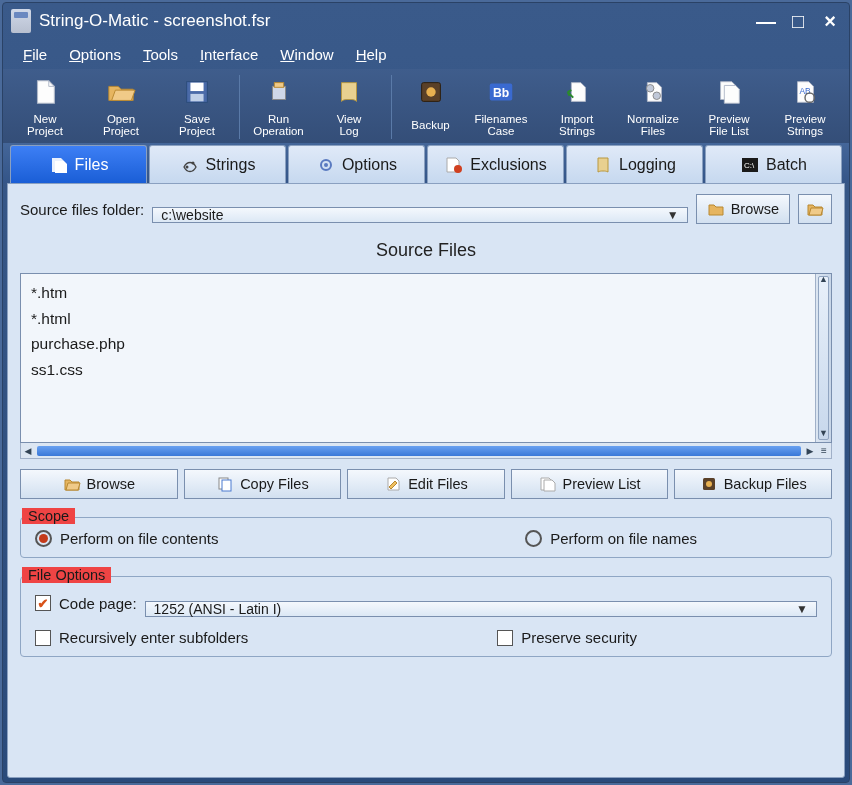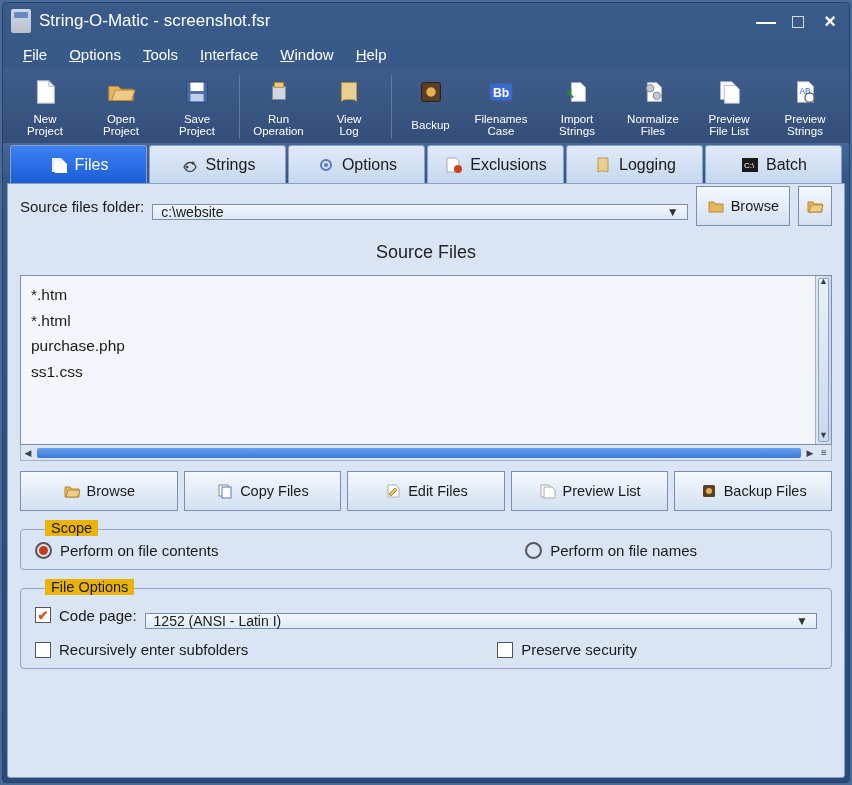--- a/index.html
+++ b/index.html
@@ -22,27 +22,27 @@
 .tool-btn { display:flex; flex-direction:column; align-items:center; color:#fff; font-size: 11.5px; width: 68px; gap:4px; padding:2px; }
 .tool-btn .ticon { width: 32px; height: 32px; display:flex; justify-content:center; }
 .tool-btn .ticon svg { width:30px; height:30px; }
 .tool-btn.sep { border-left: 1px solid #5a7aa8; padding-left:12px; }
 
 .tabs { display:flex; background: linear-gradient(#446699,#345588); padding: 0 6px; height: 40px; align-items:flex-end; }
 .tab { flex:1; height: 38px; display:flex; align-items:center; justify-content:center; gap:6px; color:#1a1a1a; font-size:16px; background: linear-gradient(#e0eaf8,#c6d8ef); border:1px solid #8aa0c0; border-bottom:none; border-radius: 3px 3px 0 0; margin: 0 1px; }
 .tab.active { background: linear-gradient(#3d7ff5,#1a5ed6); color:#fff; font-weight: 500; }
 .tab .ticon { width:20px; height:20px; }
 
-.main { flex:1; background: #d9e5f4; border: 1px solid #8aa0c0; margin: 0 4px 4px 4px; border-radius: 0 0 3px 3px; padding: 2px 12px; display:flex; flex-direction:column; gap:10px; }
+.main { flex:1; background: #d9e5f4; border: 1px solid #8aa0c0; margin: 0 4px 4px 4px; border-radius: 0 0 3px 3px; padding: 10px 12px; display:flex; flex-direction:column; gap:10px; }
 
 .row { display:flex; align-items:center; gap:8px; }
 .label { font-size:15px; color:#1a1a1a; }
 .combo { flex:1; height:16px; border:1px solid #7a8fae; background: linear-gradient(#f4f8fd,#dce8f5); display:flex; align-items:center; padding:0 8px; font-size:14px; color:#1a1a1a; position:relative;margin-top:12px; }
 .combo .chev { margin-left:auto; font-size:12px; color:#333; }
-.btn { height:40px; border:1px solid #7a8fae; background: linear-gradient(#f4f8fd,#d2e0f0); display:flex; align-items:center; gap:6px; padding:0 10px; font-size:14.5px; color:#1a1a1a; }
+.btn { height:30px; border:1px solid #7a8fae; background: linear-gradient(#f4f8fd,#d2e0f0); display:flex; align-items:center; gap:6px; padding:0 10px; font-size:14.5px; color:#1a1a1a; }
 .btn .bicon { width:18px; height:18px; }
 .icon-btn { width:34px; padding:0; justify-content:center; }
 
 .section-title { text-align:center; font-size:18px; color:#222; margin: 6px 0 2px 0; }
 
 .listbox { border:1px solid #7a8fae; background:#f2f6fb; height: 170px; position:relative; overflow:hidden; }
 .listbox-inner { padding: 6px 10px; font-size:15.5px; color:#1a1a1a; line-height:1.65; }
 .listbox .vscroll { position:absolute; right:0; top:0; bottom:0; width:16px; background: linear-gradient(90deg,#dce6f2,#c8d6e8); border-left:1px solid #a0b0c8; }
 .listbox .vscroll::before { content:""; position:absolute; top:2px; left:2px; right:2px; bottom:2px; background:linear-gradient(#e8f0fa,#c8d8ec); border:1px solid #90a4c0; border-radius:2px; }
 .listbox .vscroll .arr { position:absolute; left:0; right:0; height:14px; text-align:center; font-size:9px; color:#345; }
@@ -50,21 +50,21 @@
 .listbox .vscroll .arr.dn { bottom:0; }
 .hscroll { height:16px; background:#dce6f2; border:1px solid #a0b0c8; border-top:none; display:flex; align-items:center; }
 .hscroll .arr { width:14px; text-align:center; font-size:9px; color:#345; }
 .hscroll .track { flex:1; margin:2px; height:10px; background:linear-gradient(#68a0f0,#3a78d8); border-radius:2px; }
 .hscroll .end { width:14px; text-align:center; font-size:10px; color:#345; }
 
 .btnrow { display:flex; gap:6px; }
 .btnrow .btn { flex:1; justify-content:center; }
 
 .group { border:1px solid #8fa6c4; border-radius:4px; padding: 12px 14px 10px 14px; position:relative; margin-top:8px; }
-.group .legend { position:absolute; top:-10px; left:24px; background:#eab308; padding:0 6px; font-size:14.5px; color:#1a1a1a; }
+.group .legend { position:absolute; top:-10px; left:1px; background:#ef4444; padding:0 6px; font-size:14.5px; color:#1a1a1a; }
 
 .radio-row, .check-row { display:flex; align-items:center; gap:40px;justify-content:center; }
 .radio, .check { display:flex; align-items:center; gap:8px; font-size:15px; color:#1a1a1a; }
 .radio .dot { width:17px; height:17px; border:2px solid #555; border-radius:50%; display:flex; align-items:center; justify-content:center; }
 .radio.checked .dot::after { content:""; width:9px; height:9px; background:#c43a1a; border-radius:50%; }
 .check .box { width:16px; height:16px; border:1.5px solid #555; background:#fff; display:flex; align-items:center; justify-content:center; font-size:13px; color:#d8521a; font-weight:bold; }
 
 svg { display:block; }
 .folder-fill { fill:#e6b560; stroke:#b88830; }
 .doc-fill { fill:#fdfdfd; stroke:#b0b8c8; }

